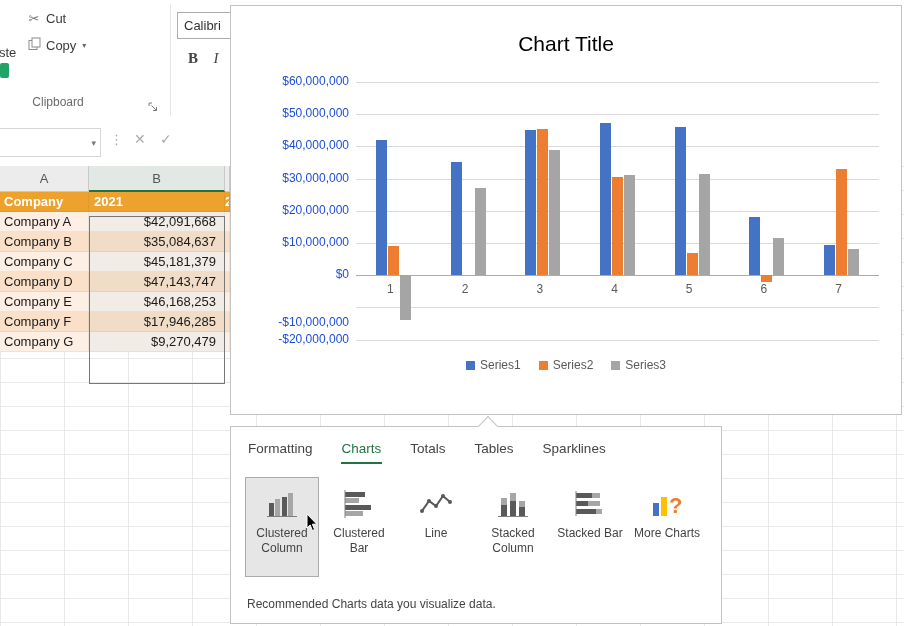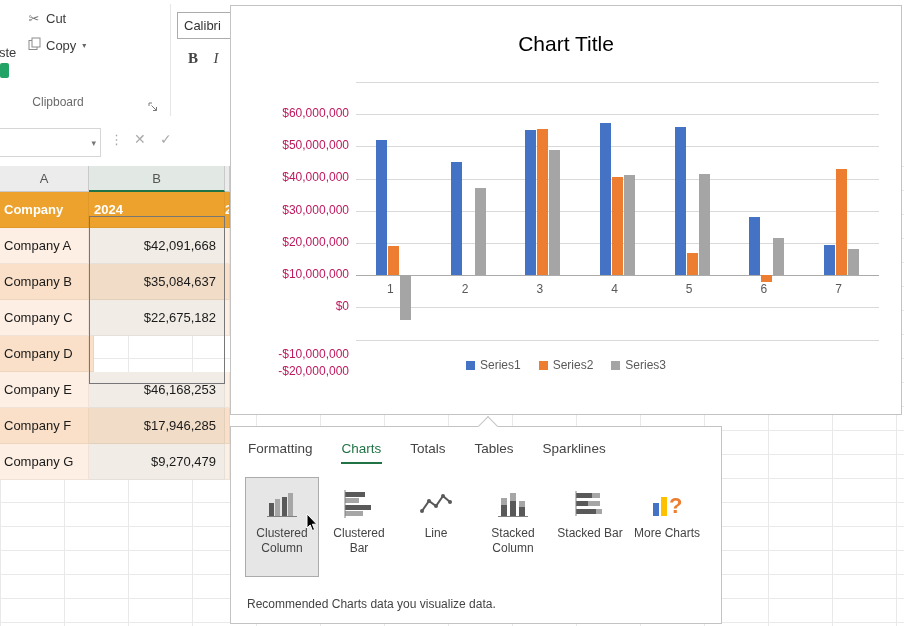--- a/index.html
+++ b/index.html
@@ -43,21 +43,21 @@
   
   .colheads{position:absolute;left:0;top:166px;height:26px;display:flex;z-index:2;}
   .ch{box-sizing:border-box;border-right:1px solid #C9C9C9;border-bottom:1px solid #C9C9C9;
       background:#ECECEC;font-size:13px;color:#555;display:flex;align-items:center;justify-content:center;}
   .chA{width:89px;}
   .chB{width:136px;background:#E2E8E3;border-bottom:2px solid #217346;}
   .chC{width:5px;}
 
   
   .table{position:absolute;left:0;top:192px;z-index:2;}
-  .trow{display:flex;height:36px;}
+  .trow{display:flex;height:20px;}
   .tc{box-sizing:border-box;font-size:13px;color:#1a1a1a;display:flex;align-items:center;overflow:hidden;
       border-right:1px solid rgba(0,0,0,0.05);border-bottom:1px solid rgba(0,0,0,0.05);}
   .tc.name{width:89px;padding-left:4px;}
   .tc.val{width:136px;justify-content:flex-end;padding-right:8px;}
   .tc.sliver{width:5px;}
   .thead .tc{background:#EDA22D;color:#fff;font-weight:bold;}
   .thead .tc.val{justify-content:flex-start;padding-left:5px;}
   .trow.odd  .name,.trow.odd  .sliver{background:#FDEFE3;}
   .trow.odd  .val{background:#F1ECE6;}
   .trow.even .name,.trow.even .sliver{background:#FAE0C8;}
@@ -65,21 +65,21 @@
   .sel-border{position:absolute;left:89px;top:24px;width:136px;height:168px;border:1px solid #777;
               box-sizing:border-box;pointer-events:none;}
 
   
   .chartpopup{position:absolute;left:230px;top:5px;width:672px;height:410px;background:#fff;
               border:1px solid #C3C3C3;box-sizing:border-box;z-index:4;overflow:hidden;}
   .ctitle{position:absolute;left:0;top:26px;width:100%;text-align:center;font-size:21px;color:#000000;}
   .chart-canvas{position:absolute;left:0;top:0;width:100%;height:100%;}
   .grid{position:absolute;height:1px;background:#D9D9D9;z-index:1;}
   .grid.zero{background:#ABABAB;}
-  .ylab{position:absolute;left:26px;width:92px;text-align:right;font-size:12px;color:#be185d;margin-top:32px;}
+  .ylab{position:absolute;left:26px;width:92px;text-align:right;font-size:12px;color:#1d4ed8;}
   .xlab{position:absolute;width:22px;text-align:center;font-size:12px;color:#595959;z-index:1;}
   .bar{position:absolute;z-index:2;}
   .legend{position:absolute;left:0;top:352px;width:100%;display:flex;justify-content:center;
           gap:18px;align-items:center;}
   .litem{display:flex;align-items:center;gap:5px;font-size:12px;color:#595959;}
   .lswatch{width:9px;height:9px;display:inline-block;}
 
   
   .notch{position:absolute;left:481px;top:419px;width:13px;height:13px;background:#fff;
          border-left:1px solid #C3C3C3;border-top:1px solid #C3C3C3;transform:rotate(45deg);z-index:6;}
@@ -155,41 +155,42 @@
 
   <div class="colheads">
     <div class="ch chA">A</div>
     <div class="ch chB">B</div>
     <div class="ch chC"></div>
   </div>
 
   <div class="table">
     <div class="trow thead">
       <div class="tc name">Company</div>
-      <div class="tc val">2024</div>
+      <div class="tc val">2021</div>
       <div class="tc sliver">2</div>
     </div>
     <div id="table-rows">
         <div class="trow odd">
           <div class="tc name">Company A</div>
           <div class="tc val">$42,091,668</div>
           <div class="tc sliver"></div>
         </div>
         <div class="trow even">
           <div class="tc name">Company B</div>
           <div class="tc val">$35,084,637</div>
           <div class="tc sliver"></div>
         </div>
         <div class="trow odd">
           <div class="tc name">Company C</div>
-          <div class="tc val">$22,675,182</div>
+          <div class="tc val">$45,181,379</div>
           <div class="tc sliver"></div>
         </div>
         <div class="trow even">
           <div class="tc name">Company D</div>
+          <div class="tc val">$47,143,747</div>
           <div class="tc sliver"></div>
         </div>
         <div class="trow odd">
           <div class="tc name">Company E</div>
           <div class="tc val">$46,168,253</div>
           <div class="tc sliver"></div>
         </div>
         <div class="trow even">
           <div class="tc name">Company F</div>
           <div class="tc val">$17,946,285</div>

